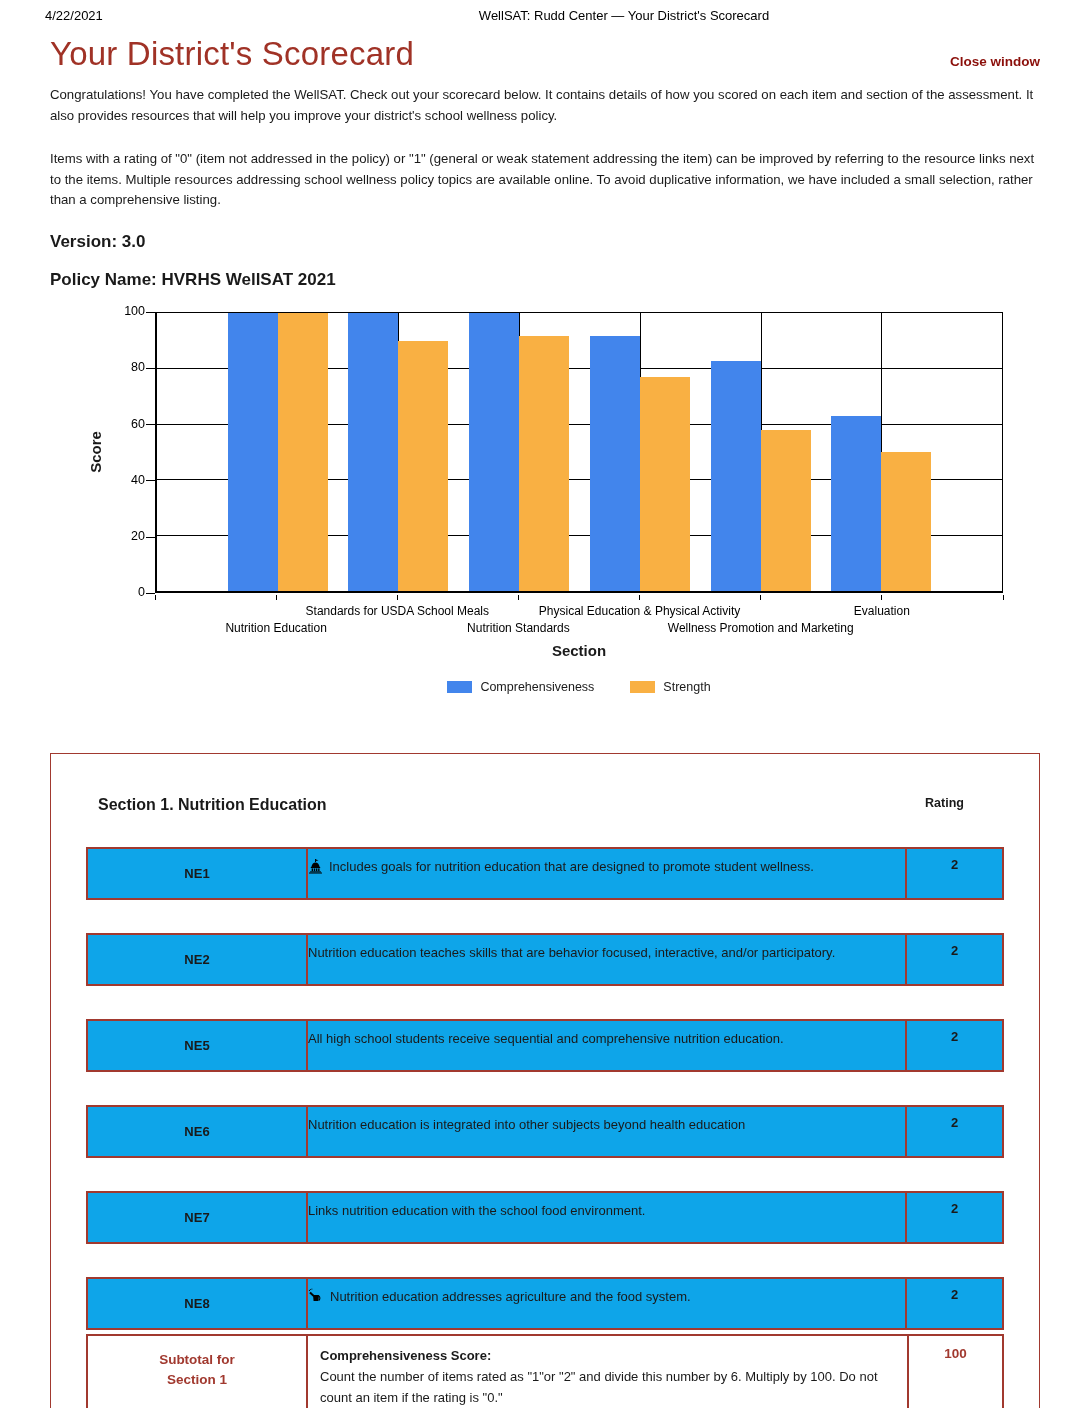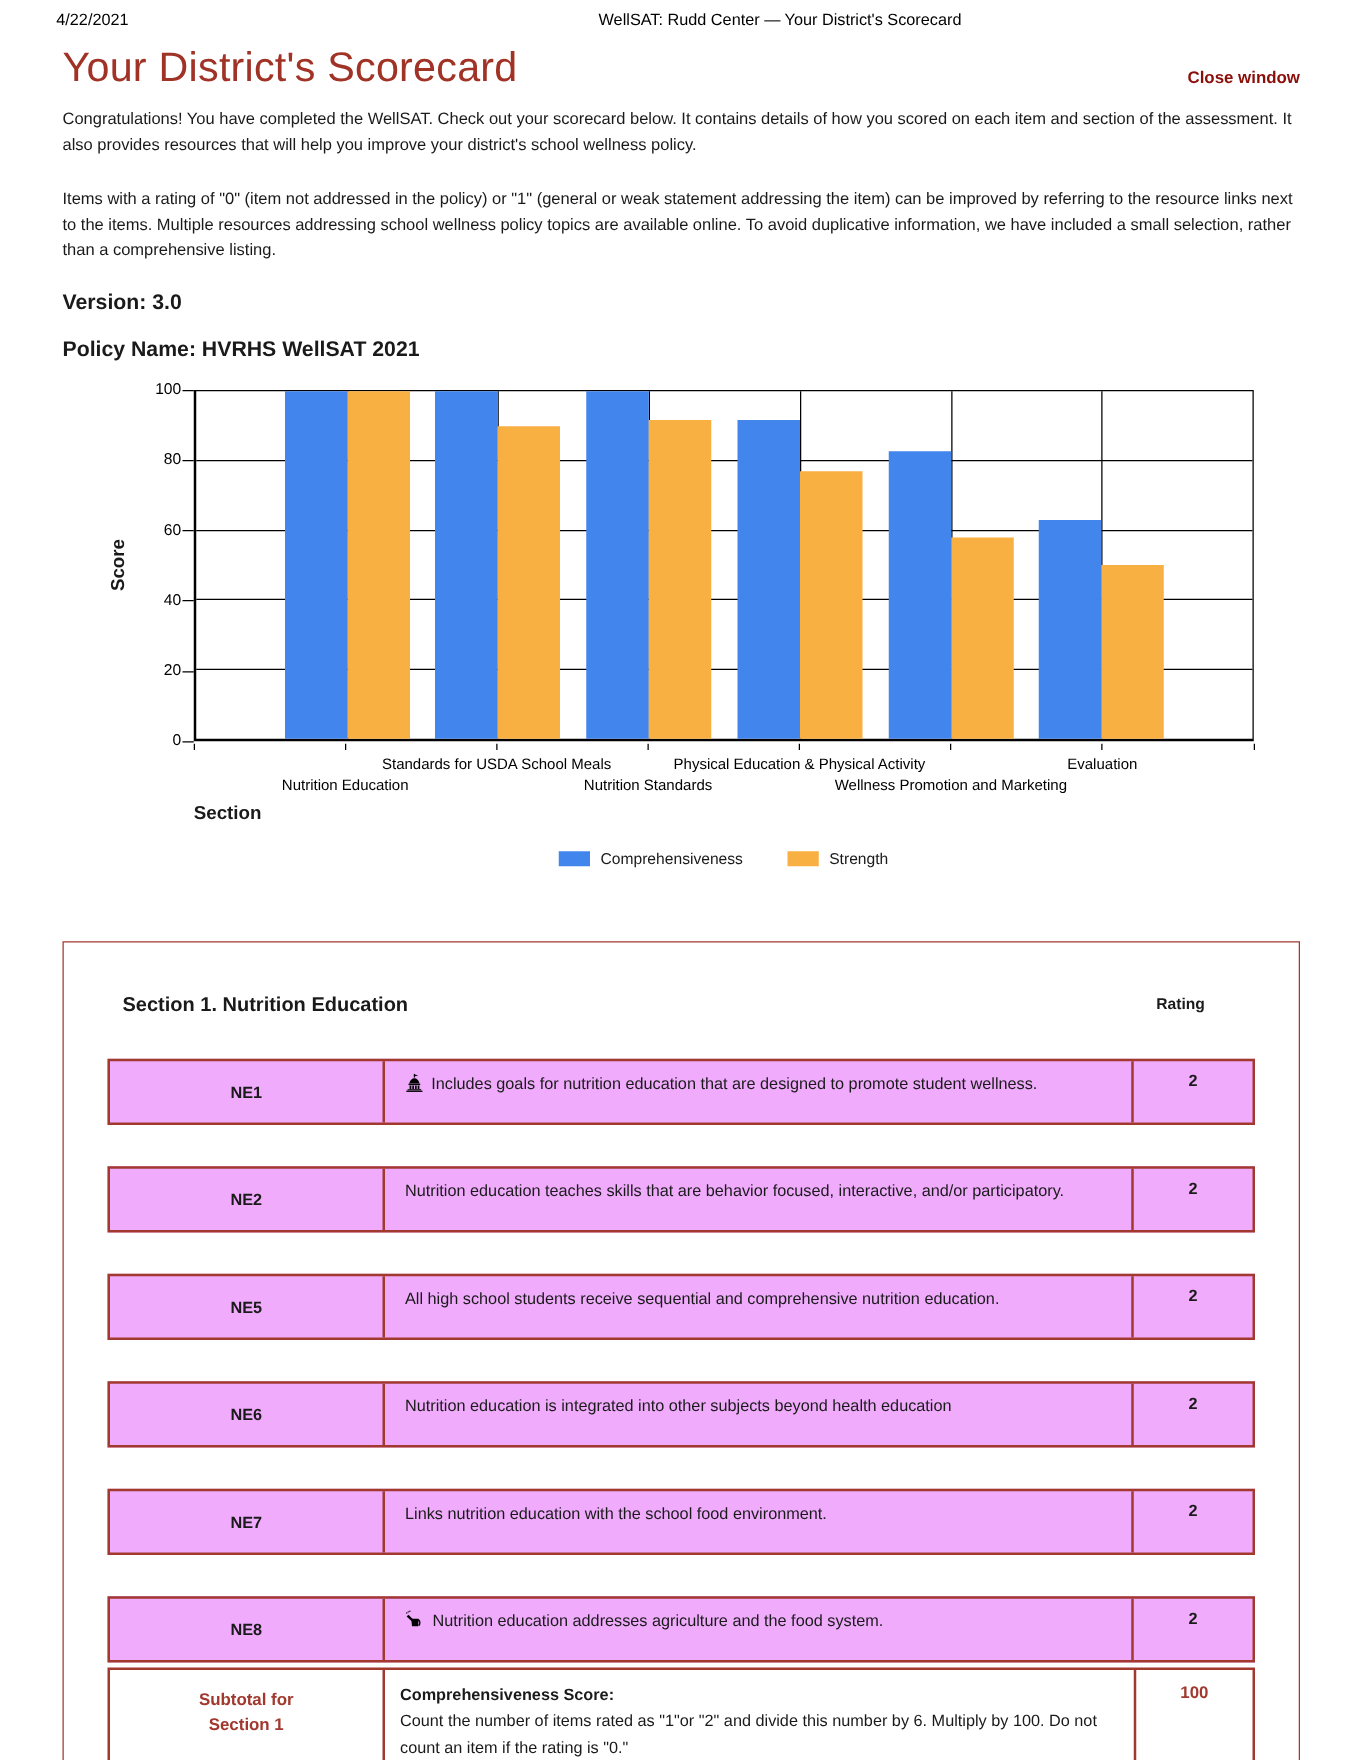--- a/index.html
+++ b/index.html
@@ -35,32 +35,32 @@
         border:1px solid #000;border-left-width:2px;border-bottom-width:2px;background:#fff;}
   .hgrid{position:absolute;left:0;width:100%;height:1px;background:#000;}
   .vgrid{position:absolute;top:0;width:1px;height:100%;background:#000;}
   .bar{position:absolute;bottom:0;width:50px;}
   .ytick-label{position:absolute;width:42px;text-align:right;font-size:12.5px;color:#000;}
   .ytick-mark{position:absolute;height:1px;width:9px;background:#000;}
   .xtick-mark{position:absolute;width:1px;height:5px;background:#000;}
   .xcat-label{position:absolute;transform:translateX(-50%);white-space:nowrap;font-size:12px;color:#000;}
   .axis-title-y{position:absolute;left:95px;top:150px;transform:translate(-50%,-50%) rotate(-90deg);
                 font-size:15px;font-weight:700;}
-  .axis-title-x{position:absolute;left:155px;width:848px;top:340px;text-align:left;
+  .axis-title-x{position:absolute;left:155px;width:848px;top:340px;text-align:center;
                 font-size:15px;font-weight:700;}
   .legend{position:absolute;left:155px;width:848px;top:378px;display:flex;justify-content:center;gap:36px;}
   .legend-item{display:flex;align-items:center;gap:8px;font-size:12.5px;}
   .legend-swatch{width:25px;height:12px;display:inline-block;}
   
   .section-box{margin:46px 48px 0 50px;border:1px solid var(--tbl);padding:42px 35px 8px 35px;min-height:612px;}
   .section-head{display:flex;align-items:flex-start;margin:0 12px 20px 12px;}
   .section-title{flex:1;font-size:16px;font-weight:700;}
   .rating-header{width:95px;text-align:center;font-size:12.5px;font-weight:700;}
-  .ne-row{display:flex;border:2px solid var(--tbl);margin-bottom:4px;min-height:53px;background:#f0abfc;margin-top:33px;}
-  .cell{padding:8px 16px;}
+  .ne-row{display:flex;border:2px solid var(--tbl);margin-bottom:4px;min-height:53px;background:#0ea5e9;margin-top:33px;}
+  .cell{padding:8px 0;}
   .cell.code{width:220px;border-right:2px solid var(--tbl);display:flex;align-items:center;justify-content:center;
              font-size:13px;font-weight:700;padding:6px;}
   .cell.desc{flex:1;border-right:2px solid var(--tbl);font-size:13px;line-height:1.5;}
   .cell.rate{width:95px;text-align:center;font-size:13px;font-weight:600;}
   .icon{display:inline-block;vertical-align:-3px;margin-right:6px;}
   
   .subtotal-block{display:flex;border:2px solid var(--tbl);margin-top:2px;background:#fff;}
   .subtotal-label{width:220px;border-right:2px solid var(--tbl);text-align:center;padding-top:14px;
                   font-size:13.5px;font-weight:700;color:var(--score-red);line-height:1.45;}
   .subtotal-right{flex:1;display:flex;flex-direction:column;}

